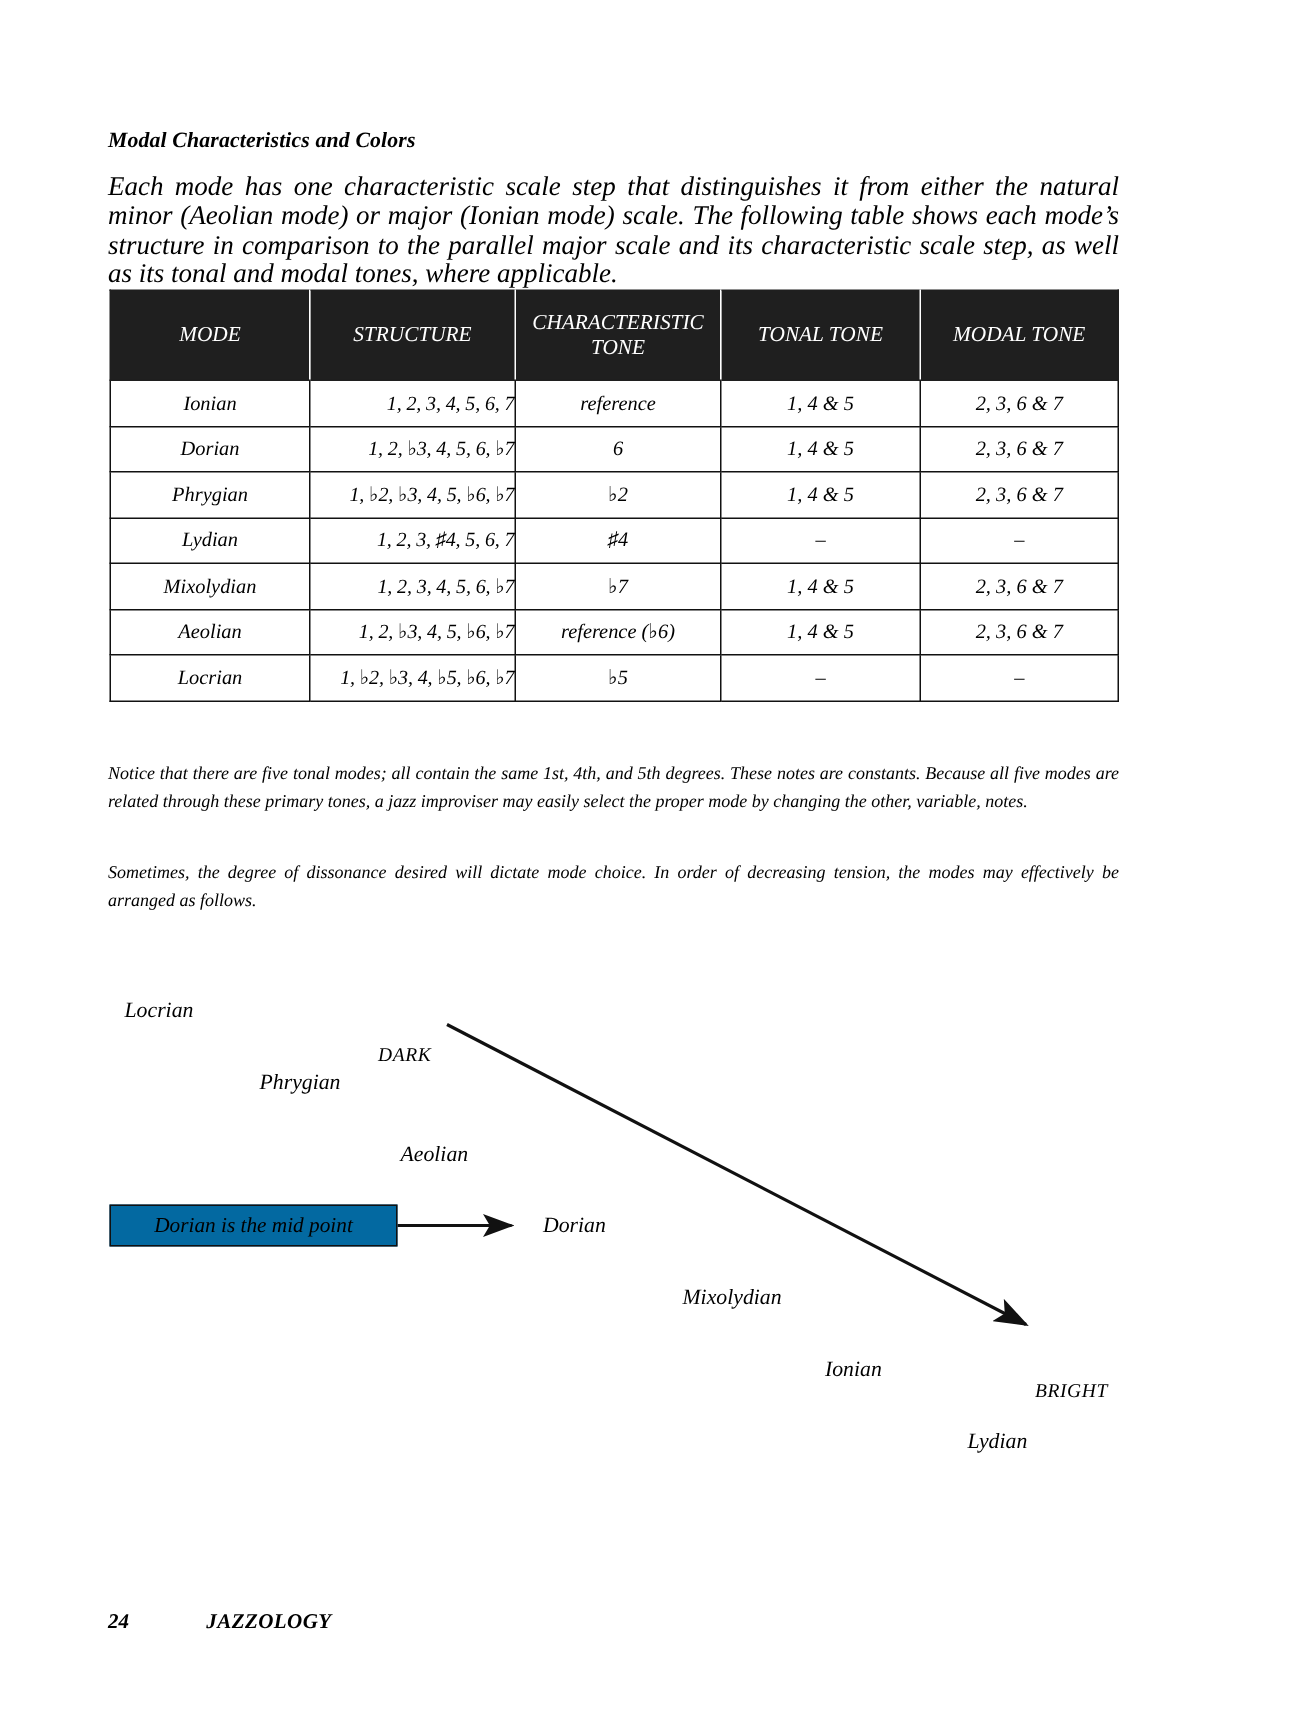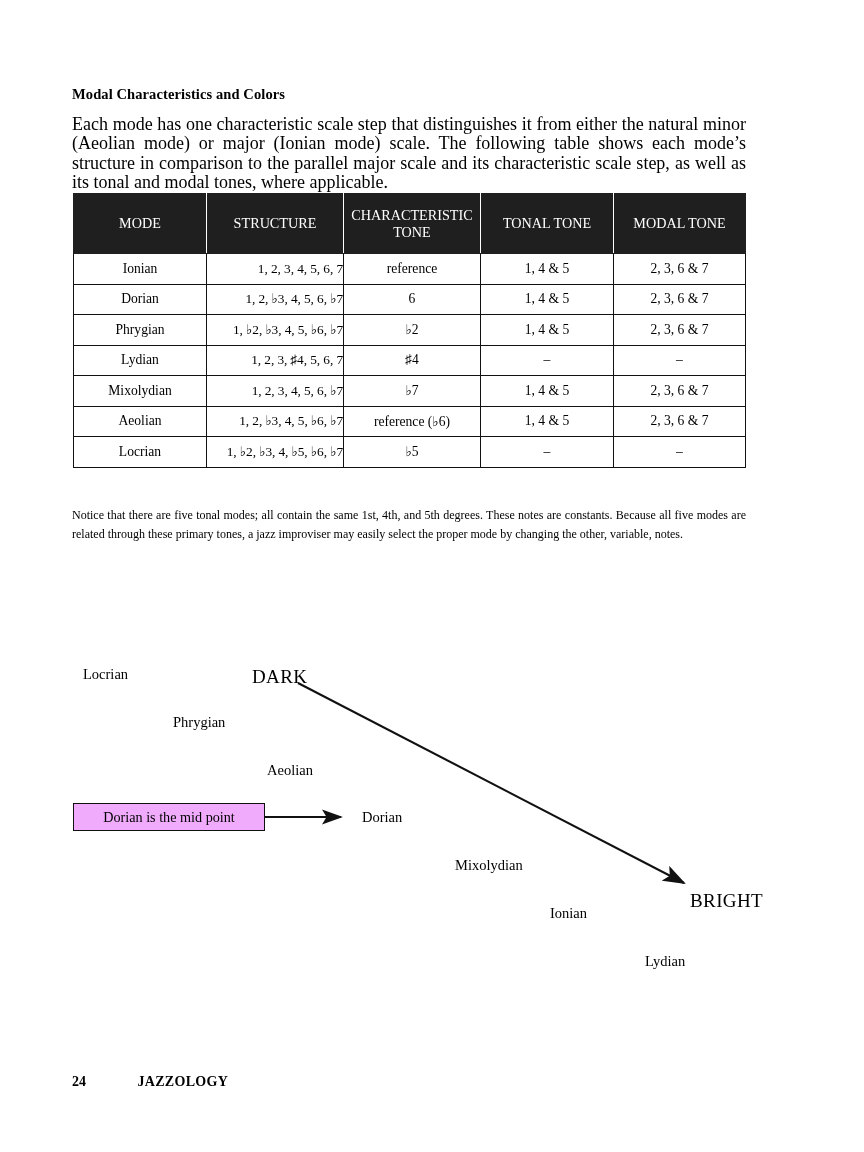--- a/index.html
+++ b/index.html
@@ -12,20 +12,21 @@
     color: #000000;
     position: relative;
     overflow: hidden;
   }
 
   .page {
     position: absolute;
     left: 0; top: 0;
     width: 864px;
     height: 1152px;
+    font-style: italic;
   }
 
   
   .section-title {
     position: absolute;
     left: 72px;
     top: 86px;
     font-size: 14.5px;
     font-weight: bold;
     letter-spacing: 0.1px;
@@ -99,30 +100,30 @@
     top: 640px;
     width: 864px;
     height: 360px;
   }
   .dg-label {
     position: absolute;
     font-size: 14.5px;
     white-space: nowrap;
     line-height: 1;
   }
-  .dg-strong { font-size: 19px; letter-spacing: 0.4px; }
+  .dg-strong { font-size: 13px; letter-spacing: 0.4px; margin-top: 29px; }
 
   .midbox {
     position: absolute;
     left: 73px;
     top: 163px;
     width: 192px;
     height: 28px;
     border: 1.6px solid #111111;
-    background: #f0abfc;
+    background: #0369a1;
     display: flex;
     align-items: center;
     justify-content: center;
     font-size: 14.2px;
   }
 
   .diagram svg {
     position: absolute;
     left: 0; top: 0;
     width: 864px;
@@ -214,20 +215,21 @@
         <td>Locrian</td>
         <td class="struct-cell">1, ♭2, ♭3, 4, ♭5, ♭6, ♭7</td>
         <td>♭5</td>
         <td>–</td>
         <td>–</td>
       </tr>
     </tbody>
   </table>
 
   <div class="para para-1">Notice that there are five tonal modes; all contain the same 1st, 4th, and 5th degrees. These notes are constants. Because all five modes are related through these primary tones, a jazz improviser may easily select the proper mode by changing the other, variable, notes.</div>
+  <div class="para para-2">Sometimes, the degree of dissonance desired will dictate mode choice. In order of decreasing tension, the modes may effectively be arranged as follows.</div>
 
   <div class="diagram">
 
     <svg viewBox="0 0 864 360">
       <defs>
         <marker id="ah" markerWidth="11" markerHeight="8" refX="10" refY="4" orient="auto" markerUnits="strokeWidth">
           <path d="M0,0 L11,4 L0,8 L2.4,4 Z" fill="#111111"></path>
         </marker>
       </defs>
       <line x1="298" y1="43" x2="684" y2="243" stroke="#111111" stroke-width="2.1" marker-end="url(#ah)"></line>

